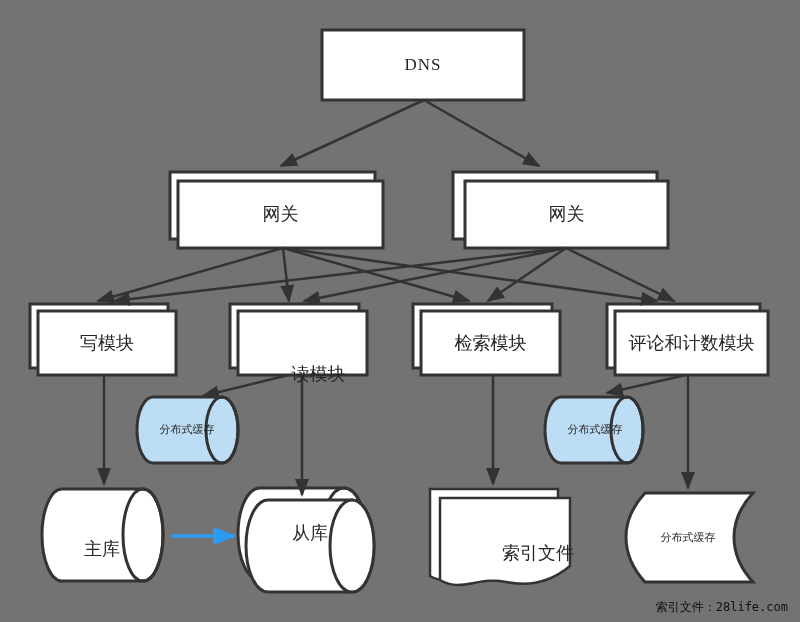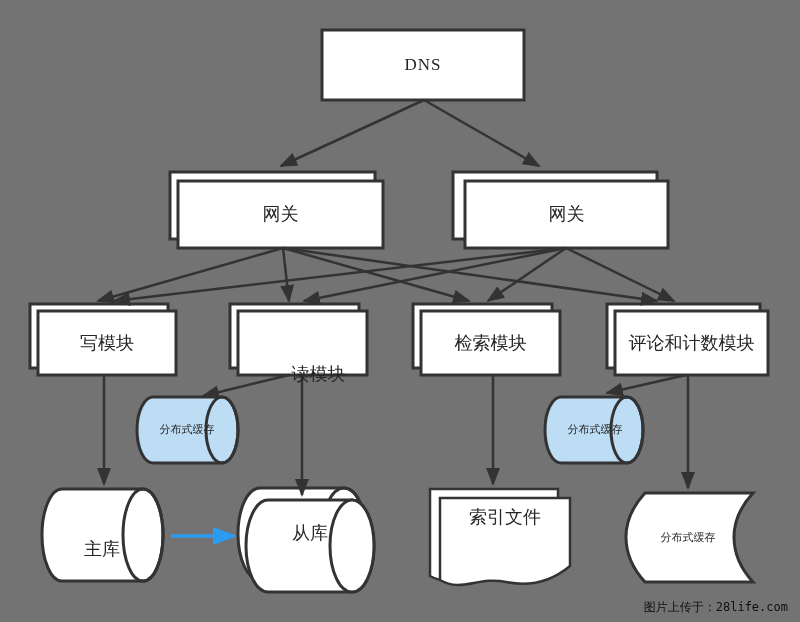--- a/index.html
+++ b/index.html
@@ -121,17 +121,17 @@
   <div class="label" style="left:38px;top:311px;width:138px;height:64px;">写模块</div>
   <div class="label" style="left:254px;top:311px;width:129px;height:64px;margin-top:31px;">读模块</div>
   <div class="label" style="left:421px;top:311px;width:139px;height:64px;">检索模块</div>
   <div class="label" style="left:615px;top:311px;width:153px;height:64px;">评论和计数模块</div>
 
   <div class="label small" style="left:154px;top:399px;width:66px;height:62px;">分布式缓存</div>
   <div class="label small" style="left:562px;top:399px;width:66px;height:62px;">分布式缓存</div>
 
   <div class="label" style="left:52px;top:489px;width:100px;height:120px;">主库</div>
   <div class="label" style="left:260px;top:487px;width:100px;height:92px;">从库</div>
-  <div class="label" style="left:441px;top:480px;width:128px;height:75px;">索引文件</div>
+  <div class="label" style="left:441px;top:516px;width:128px;height:75px;padding-left:33px;">索引文件</div>
   <div class="label small" style="left:632px;top:493px;width:112px;height:89px;">分布式缓存</div>
 
-  <div class="watermark">图片上传于：28life.com</div>
+  <div class="watermark">索引文件：28life.com</div>
 </div>
 
 </body></html>

